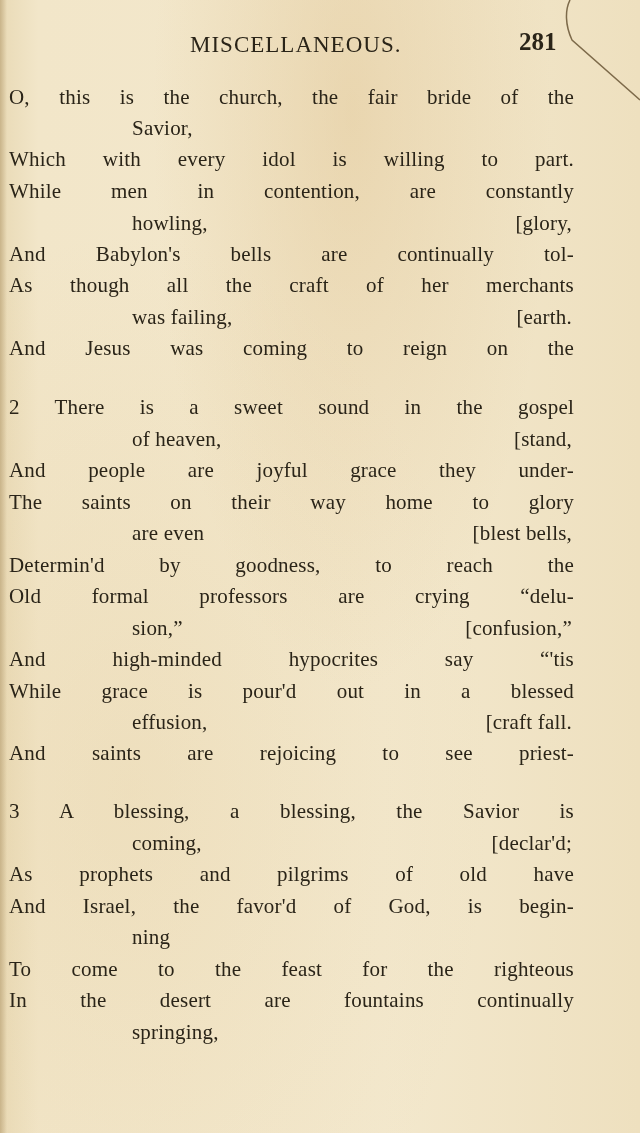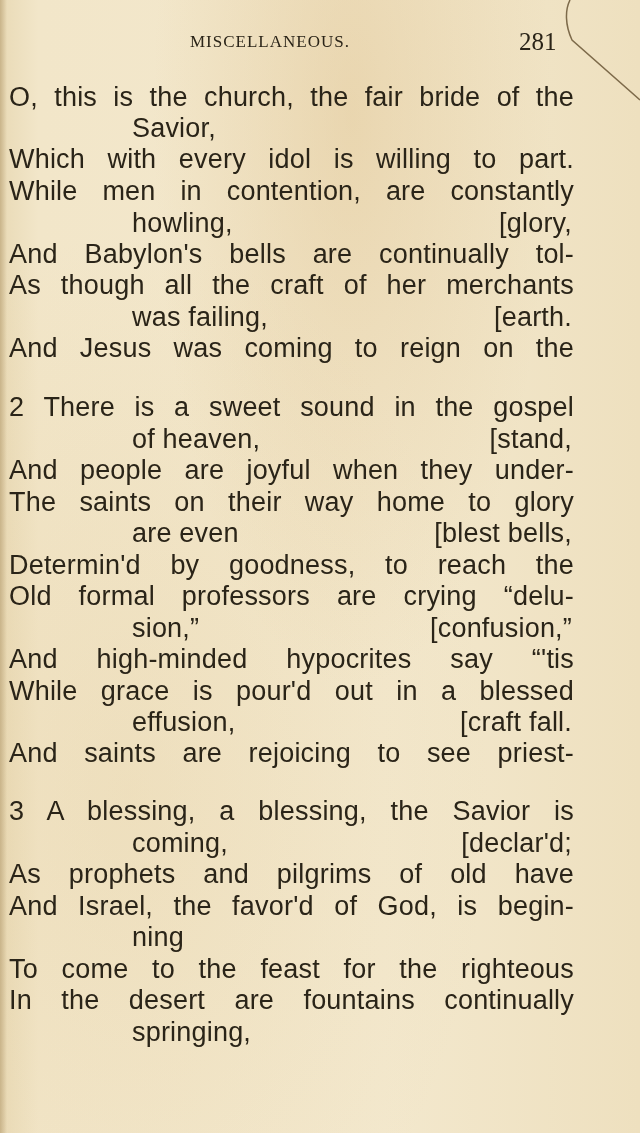--- a/index.html
+++ b/index.html
@@ -23,32 +23,32 @@
   }
   .corner-fold {
     position: absolute; right: 0; top: 0; width: 80px; height: 110px;
   }
   .header {
     position: absolute; top: 28px; left: 0; width: 640px; height: 30px;
   }
   .running-head {
     position: absolute; left: 190px; top: 4px;
     font-family: "Liberation Serif", serif;
-    font-size: 17px; letter-spacing: 1px;
+    font-size: 23px; letter-spacing: 1px;
   }
   .page-number {
     position: absolute; left: 519px; top: 0px;
     font-family: "Liberation Serif", serif;
-    font-size: 25px; font-weight: normal;
+    font-size: 25px; font-weight: bold;
   }
   .lines { position: absolute; left: 0; top: 0; width: 640px; }
   .line {
     position: absolute; left: 9px; width: 565px; height: 32px;
-    font-family: Liberation Sans, sans-serif;
-    font-size: 27px; line-height: 32px; white-space: nowrap;
+    font-family: Liberation Serif, serif;
+    font-size: 21px; line-height: 32px; white-space: nowrap;
     letter-spacing: 0.2px;
   }
   .line.indent { left: 132px; width: 440px; text-align: center; }
   .line .main { position: absolute; left: 0; top: 0; }
   .line .carry { position: absolute; right: 0; top: 0; }
   .line.justify .main { width: 100%; text-align: justify; text-align-last: justify; }
 </style>
 </head>
 <body>
 
@@ -95,21 +95,21 @@
       </div>
 
     <div class="line justify" style="top:391px">
         <span class="main">2 There is a sweet sound in the gospel</span>
       </div>
     <div class="line indent" style="top:423px">
         <span class="main">of heaven,</span>
         <span class="carry">[stand,</span>
       </div>
     <div class="line justify" style="top:454px">
-        <span class="main">And people are joyful when they under-</span>
+        <span class="main">And people are joyful grace they under-</span>
       </div>
     <div class="line justify" style="top:486px">
         <span class="main">The saints on their way home to glory</span>
       </div>
     <div class="line indent" style="top:517px">
         <span class="main">are even</span>
         <span class="carry">[blest bells,</span>
       </div>
     <div class="line justify" style="top:549px">
         <span class="main">Determin'd by goodness, to reach the</span>

